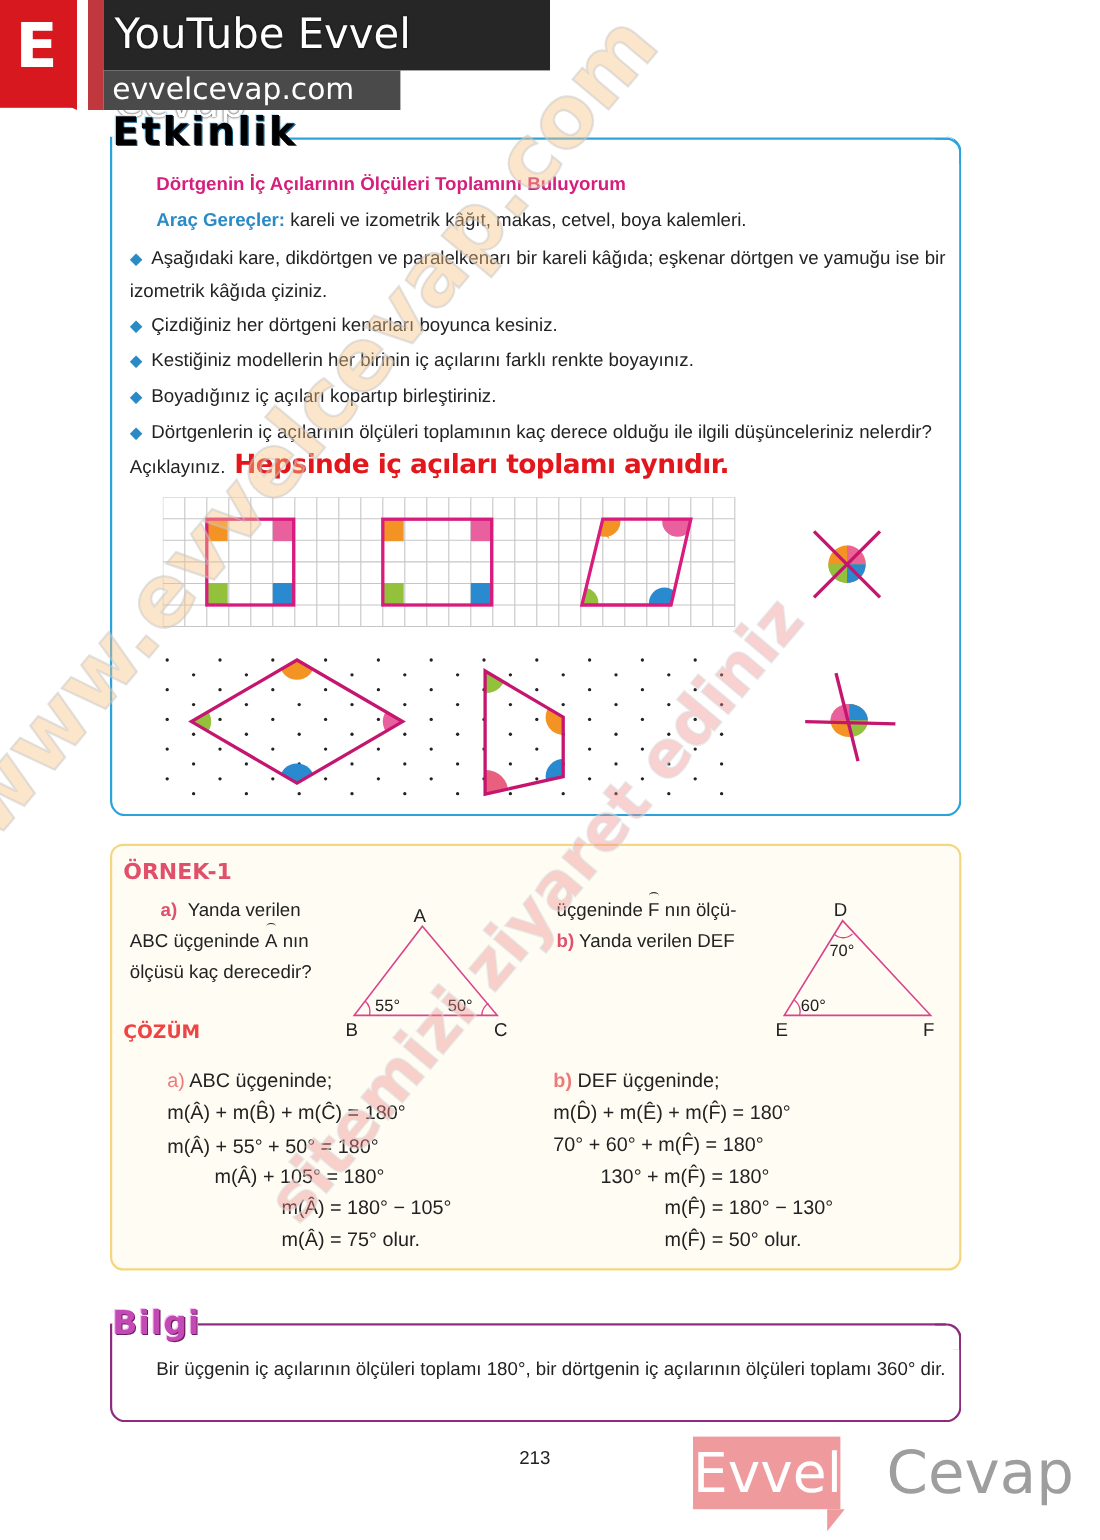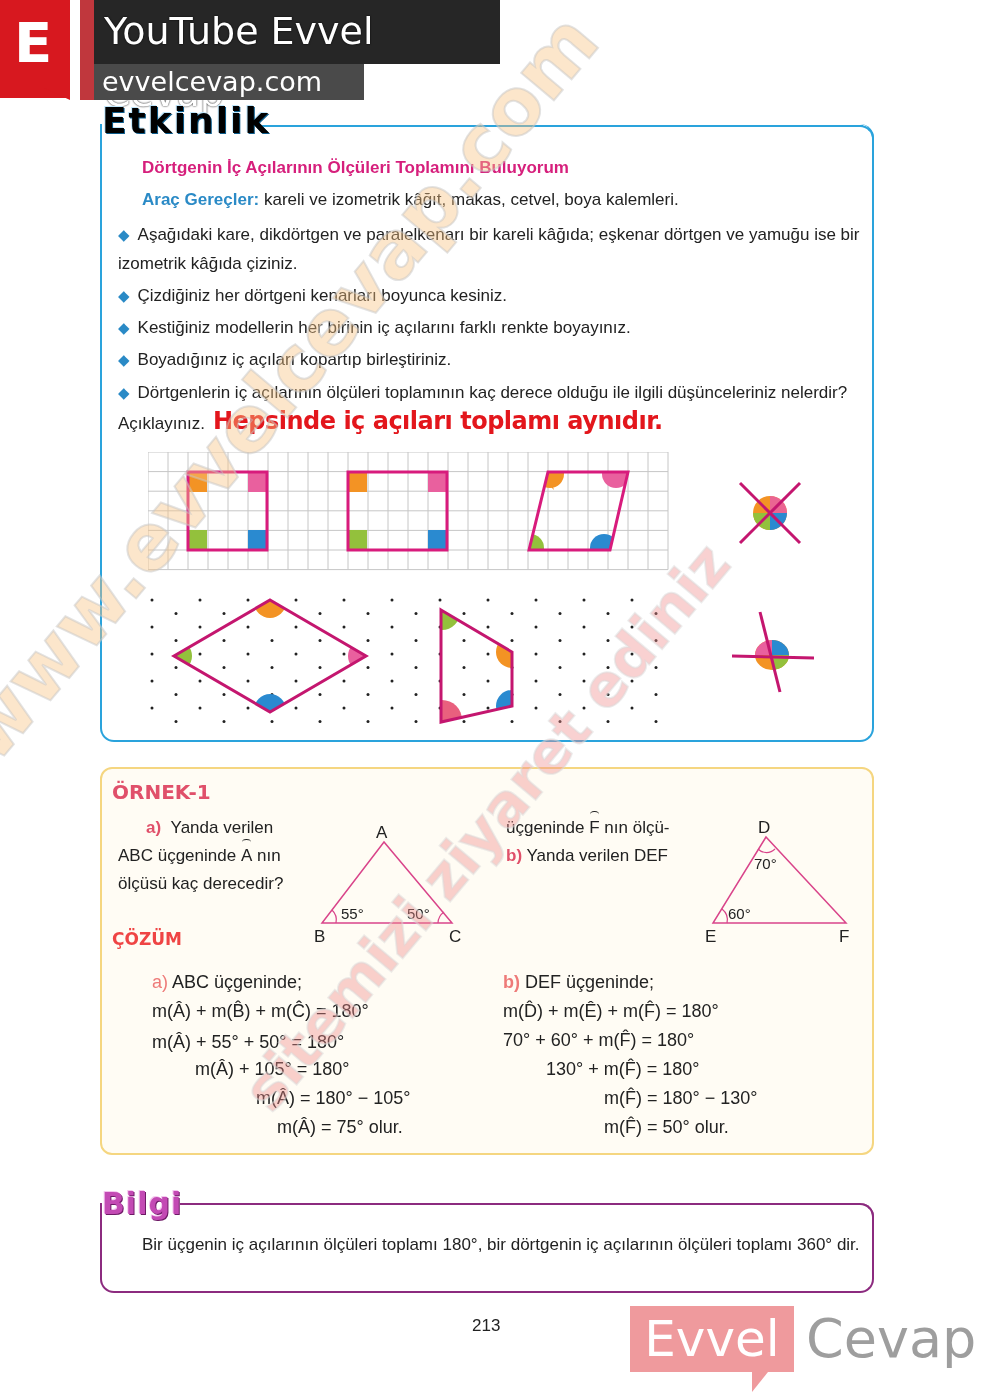--- a/index.html
+++ b/index.html
@@ -41,21 +41,21 @@
 
   
   .bilgi-title { left:102px; top:1186px; font-size:30px; font-weight:bold; color:#c34ab4; font-family:"DejaVu Sans", sans-serif;
                  text-shadow:1px 1px 0 #6e1a66, -1px -1px 0 #f4c6ee; letter-spacing:1px; }
   .bilgi-line { left:180px; top:1203px; width:680px; height:2px; background:#8c2b7f; }
   .bilgi-box { left:100px; top:1203px; width:774px; height:90px; border:2px solid #8c2b7f; border-top:none; border-radius:0 14px 14px 14px; box-sizing:border-box; }
   .bilgi-tr { left:850px; top:1203px; width:24px; height:24px; border-top:2px solid #8c2b7f; border-right:2px solid #8c2b7f; border-radius:0 14px 0 0; box-sizing:border-box; }
   .bilgi-text { left:118px; top:1230px; width:742px; font-size:17px; line-height:29px; text-indent:24px; }
 
   .page-num { left:472px; top:1316px; font-size:17px; }
-  .logo-evvel { left:630px; top:1306px; width:164px; height:66px; background:#ef9a9d; color:#fff; font-size:50px; line-height:66px; text-align:center; font-family:"DejaVu Sans", sans-serif; }
+  .logo-evvel { left:630px; top:1306px; width:134px; height:66px; background:#ef9a9d; color:#fff; font-size:50px; line-height:66px; text-align:center; font-family:"DejaVu Sans", sans-serif; }
   .logo-tail { left:752px; top:1372px; width:0; height:0; border-left:0 solid transparent; border-right:16px solid transparent; border-top:20px solid #ef9a9d; }
   .logo-cevap { left:806px; top:1306px; font-size:54px; line-height:66px; color:#9e9e9e; font-family:"DejaVu Sans", sans-serif; }
 
   .watermark { pointer-events:none; }
 </style>
 </head>
 <body>
 
 <div class="abs brand-e">
     <span>E</span>
@@ -350,21 +350,21 @@
 
 <div class="abs cozum">ÇÖZÜM</div>
 
 <div class="abs sol" style="left:152px;top:968px;">
   <span style="color:#ee7a78;">a)</span> <span>ABC üçgeninde;</span>
 </div>
 <div class="abs sol" style="left:152px;top:997px;">m(Â) + m(B̂) + m(Ĉ) = 180°</div>
 <div class="abs sol" style="left:152px;top:996px;margin-top:32px;">m(Â) + 55° + 50° = 180°</div>
 <div class="abs sol" style="left:195px;top:1055px;">m(Â) + 105° = 180°</div>
 <div class="abs sol" style="left:256px;top:1084px;">m(Â) = 180° − 105°</div>
-<div class="abs sol" style="left:256px;top:1113px;margin-left:21px;">m(Â) = 75° olur.</div>
+<div class="abs sol" style="left:256px;top:1113px;">m(Â) = 75° olur.</div>
 
 <div class="abs sol" style="left:503px;top:968px;">
   <span style="color:#ee7a78;font-weight:bold;">b)</span> <span>DEF üçgeninde;</span>
 </div>
 <div class="abs sol" style="left:503px;top:997px;">m(D̂) + m(Ê) + m(F̂) = 180°</div>
 <div class="abs sol" style="left:503px;top:1026px;">70° + 60° + m(F̂)  = 180°</div>
 <div class="abs sol" style="left:546px;top:1055px;">130° + m(F̂)  = 180°</div>
 <div class="abs sol" style="left:604px;top:1084px;">m(F̂)  = 180° − 130°</div>
 <div class="abs sol" style="left:604px;top:1113px;">m(F̂)  = 50° olur.</div>
 

